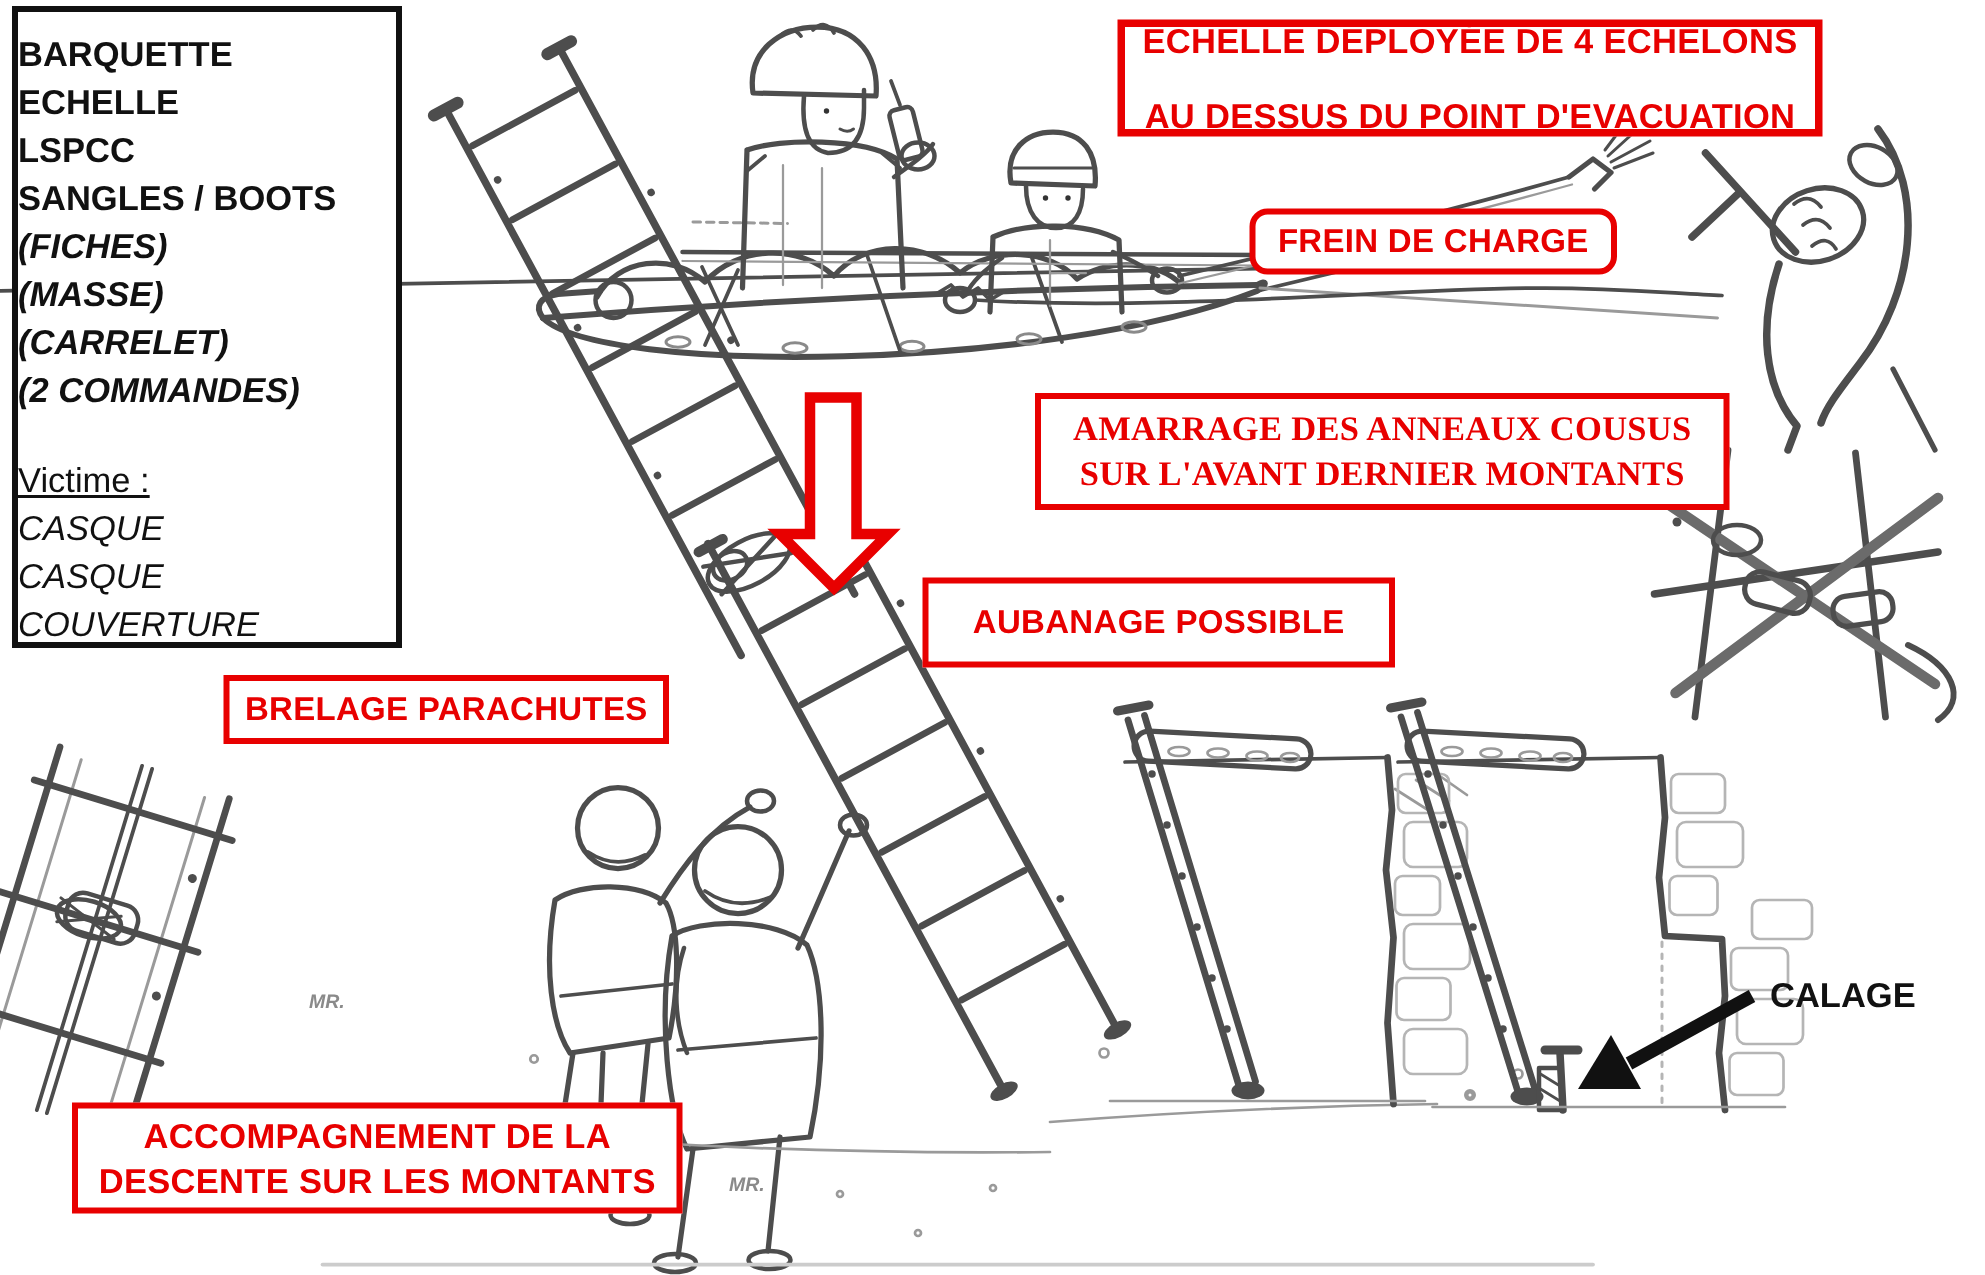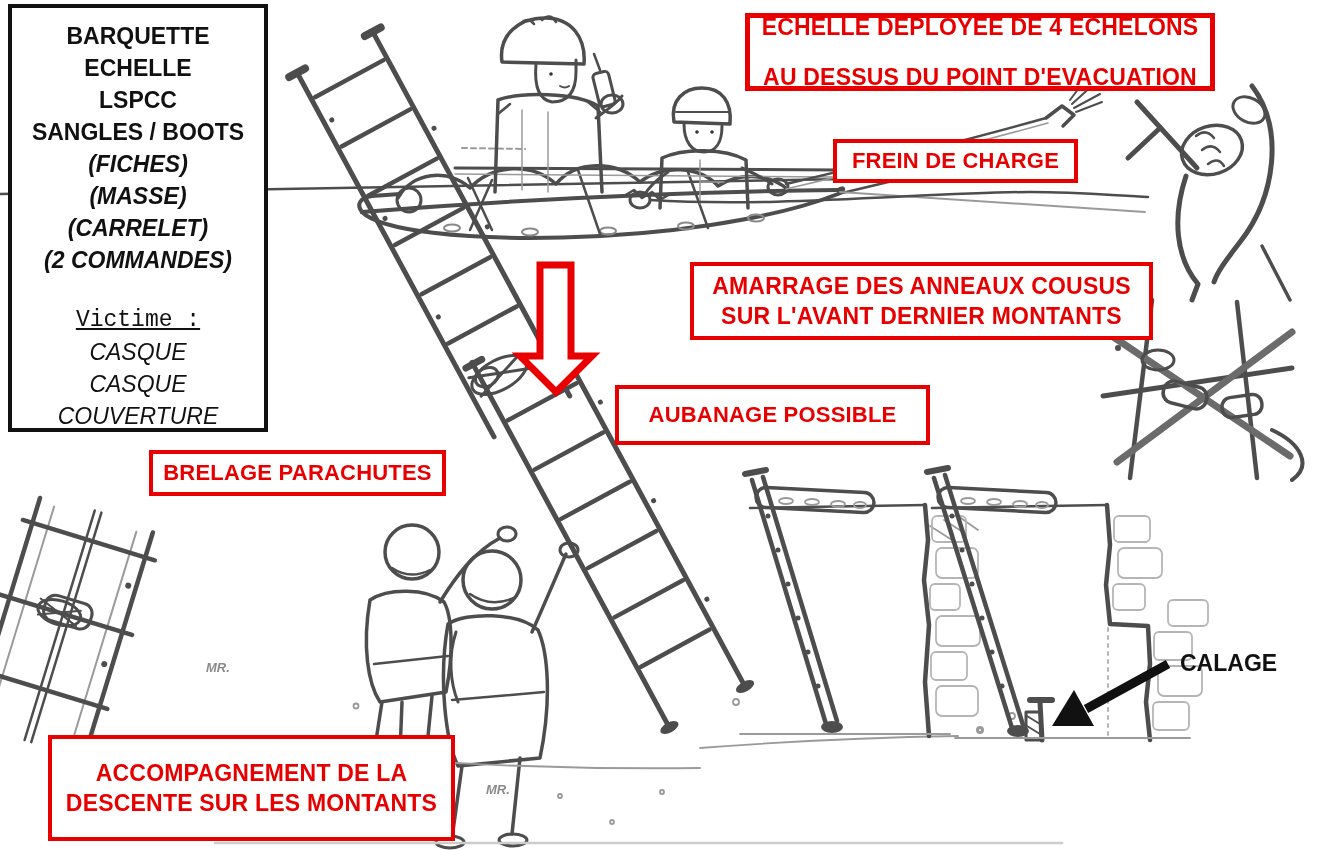--- a/index.html
+++ b/index.html
@@ -7,25 +7,25 @@
   .sheet{position:relative;width:1323px;height:850px;background:#fff;overflow:hidden;
          font-family:"Liberation Sans",sans-serif;}
   .art{position:absolute;left:0;top:0;width:1323px;height:850px;}
 
   .callout{position:absolute;box-sizing:border-box;border:4px solid var(--red);
            color:var(--red);background:#fff;font-weight:bold;text-align:center;
            display:flex;flex-direction:column;justify-content:center;line-height:1.32;
            letter-spacing:.2px;}
 
   .panel{position:absolute;box-sizing:border-box;border:4px solid var(--ink);
-         color:var(--ink);background:#fff;text-align:center;font-weight:bold;
+         color:var(--ink);background:#fff;font-weight:bold;
          font-size:23px;line-height:32px;padding-top:12px;}
   .panel .it{font-style:italic;}
   .panel .spacer{height:28px;}
-  .panel .victim-heading{font-weight:normal;text-decoration:underline;font-family:Liberation Mono, monospace;}
+  .panel .victim-heading{font-weight:normal;text-decoration:underline;}
   .panel .victim{font-weight:normal;font-style:italic;}
 
   .black-label{position:absolute;color:var(--ink);font-weight:bold;font-size:23px;}
   .sig{position:absolute;color:#8a8a8a;font-size:13px;font-style:italic;font-weight:bold;}
 </style>
 </head>
 <body>
 
 <div class="sheet">
 
@@ -334,38 +334,38 @@
     <div class="victim">CASQUE</div>
     <div class="victim">CASQUE</div>
     <div class="victim">COUVERTURE</div>
   </div>
 
   <div class="callout" style="left:745px;top:13px;width:470px;height:78px;font-size:23px;border-width:5px;gap:20px;">
     <div>ECHELLE DEPLOYÉE DE 4 ECHELONS</div>
     <div>AU DESSUS DU POINT D'EVACUATION</div>
   </div>
 
-  <div class="callout" style="left:833px;top:139px;width:245px;height:44px;font-size:22px;">
+  <div class="callout" style="left:833px;top:139px;width:245px;height:44px;font-size:22px;border-radius:12px;">
     <div>FREIN DE CHARGE</div>
   </div>
 
-  <div class="callout" style="left:690px;top:262px;width:463px;height:78px;font-size:23px;">
+  <div class="callout" style="left:690px;top:262px;width:463px;height:78px;font-size:23px;font-family:Liberation Serif, serif;">
     <div>AMARRAGE DES ANNEAUX COUSUS</div>
     <div>SUR L'AVANT DERNIER MONTANTS</div>
   </div>
 
   <div class="callout" style="left:615px;top:385px;width:315px;height:60px;font-size:22px;justify-content:center;">
     <div>AUBANAGE POSSIBLE</div>
   </div>
 
   <div class="callout" style="left:149px;top:450px;width:297px;height:46px;font-size:22px;">
     <div>BRELAGE PARACHUTES</div>
   </div>
 
-  <div class="callout" style="left:48px;top:735px;width:407px;height:106px;font-size:23px;text-align:center;">
+  <div class="callout" style="left:48px;top:735px;width:407px;height:74px;font-size:23px;text-align:center;">
     <div>ACCOMPAGNEMENT DE LA</div>
     <div>DESCENTE SUR LES MONTANTS</div>
   </div>
 
 
   <div class="black-label" style="left:1180px;top:650px;">CALAGE</div>
 
   <div class="sig" style="left:206px;top:660px;">MR.</div>
   <div class="sig" style="left:486px;top:782px;">MR.</div>
 

